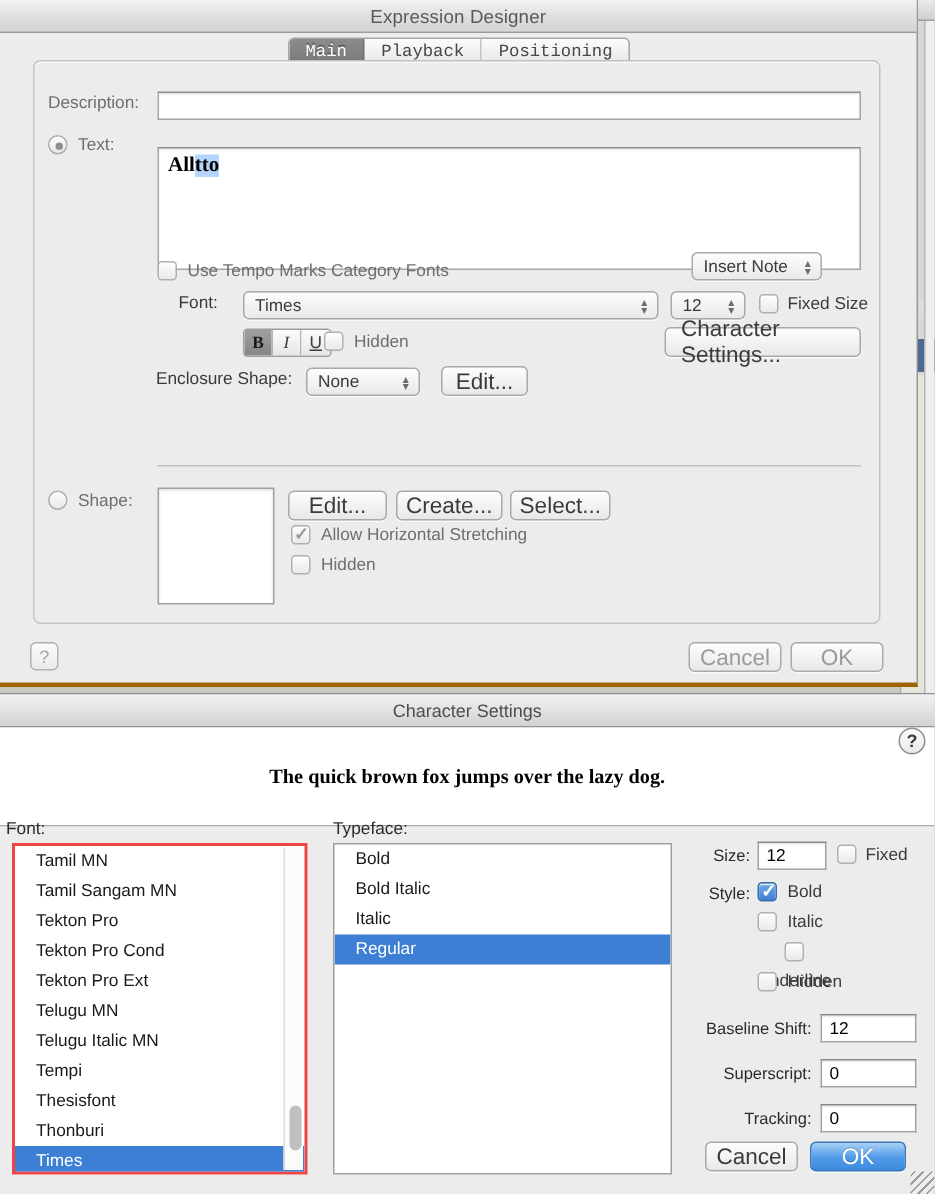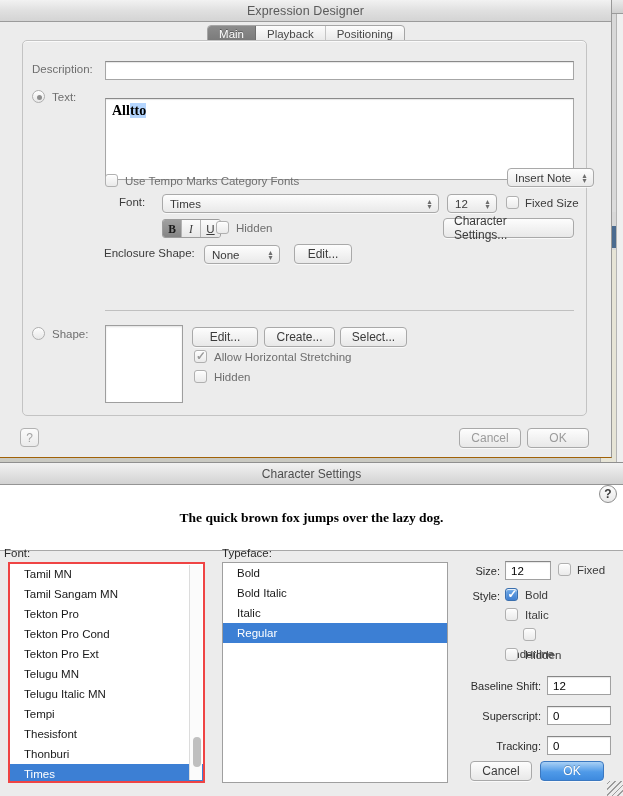--- a/index.html
+++ b/index.html
@@ -30,40 +30,41 @@
   }
   .bg-chunk { position: absolute; background: #e6e4d6; }
   .bg-blue { position: absolute; background: #4a6a8f; }
   .bg-orange { position: absolute; background: #d06a22; width: 4px; height: 4px; }
 
   
   .exp-window {
     position: absolute; left: 0; top: 0; width: 612px; height: 458px;
     background: #ececec;
     border-right: 1px solid #989898;
-    border-bottom: 1px solid #a16207;
+    border-bottom: 3px solid #a16207;
   }
   .titlebar {
     height: 22px;
     background: linear-gradient(to bottom, #f2f2f2 0%, #e0e0e0 50%, #d4d4d4 100%);
     border-bottom: 1px solid #9b9b9b;
     display: flex; align-items: center; justify-content: center;
   }
   .titlebar .title {
     font-size: 12.5px; color: #5a5a5a; letter-spacing: .1px;
   }
 
   
   .tabbar { position: absolute; left: 0; top: 22px; width: 612px; height: 24px;
             display: flex; align-items: center; justify-content: center; }
   .tabgroup {
     display: flex; height: 19px; border: 1px solid #a5a5a5; border-radius: 4px;
     background: linear-gradient(#fcfcfc, #e6e6e6);
     overflow: hidden;
     box-shadow: 0 1px 0 rgba(255,255,255,.8);
+    font-family: Liberation Mono, monospace;
   }
   .tab {
     display: flex; align-items: center; padding: 0 11px;
     font-size: 11.5px; color: #474747; height: 100%;
     border-right: 1px solid #c4c4c4;
   }
   .tab:last-child { border-right: none; }
   .tab.active {
     background: linear-gradient(#8c8c8c, #777777);
     color: #ffffff;
@@ -151,21 +152,21 @@
     width: 9px; flex: none; display: flex; flex-direction: column;
     align-items: center; justify-content: center; line-height: 5px;
     color: #6d6d6d; font-size: 8px; margin-left: 4px;
   }
 
   
   .btn {
     height: 20px; border: 1px solid #a9a9a9; border-radius: 4px;
     background: linear-gradient(#fdfdfd, #e8e8e8);
     display: flex; align-items: center; justify-content: center;
-    font-size: 12px; color: #3b3b3b; padding: 0 10px;
+    font-size: 15px; color: #3b3b3b; padding: 0 10px;
     box-shadow: 0 1px 0 rgba(255,255,255,.7);
   }
   .btn.dim { color: #9b9b9b; }
   .btn.default {
     background: linear-gradient(#a9d0f5, #4f9ae8 55%, #3e8ade);
     border: 1px solid #3b78c0; color: #fff;
     text-shadow: 0 -1px 0 rgba(0,0,0,.25);
   }
 
   
@@ -314,21 +315,21 @@
       <span class="radio on"></span>
       <span class="lbl dim">Text:</span>
     </div>
     <div class="bigtext"><span>All</span><span class="sel">tto</span></div>
 
     <div class="row" style="left:105px; top:174px; gap:7px;">
       <span class="cb"></span>
       <span class="lbl dim">Use Tempo Marks Category Fonts</span>
     </div>
 
-    <div class="popup" style="position:absolute; left:507px; top:168px; width:87px;">
+    <div class="popup" style="position:absolute; left:461px; top:168px; width:87px;">
       <span class="txt">Insert Note</span>
       <span class="arrows">
           <span>▴</span>
           <span>▾</span>
         </span>
     </div>
 
     <div class="row" style="left:119px; top:196px;">
       <span class="lbl">Font:</span>
     </div>

